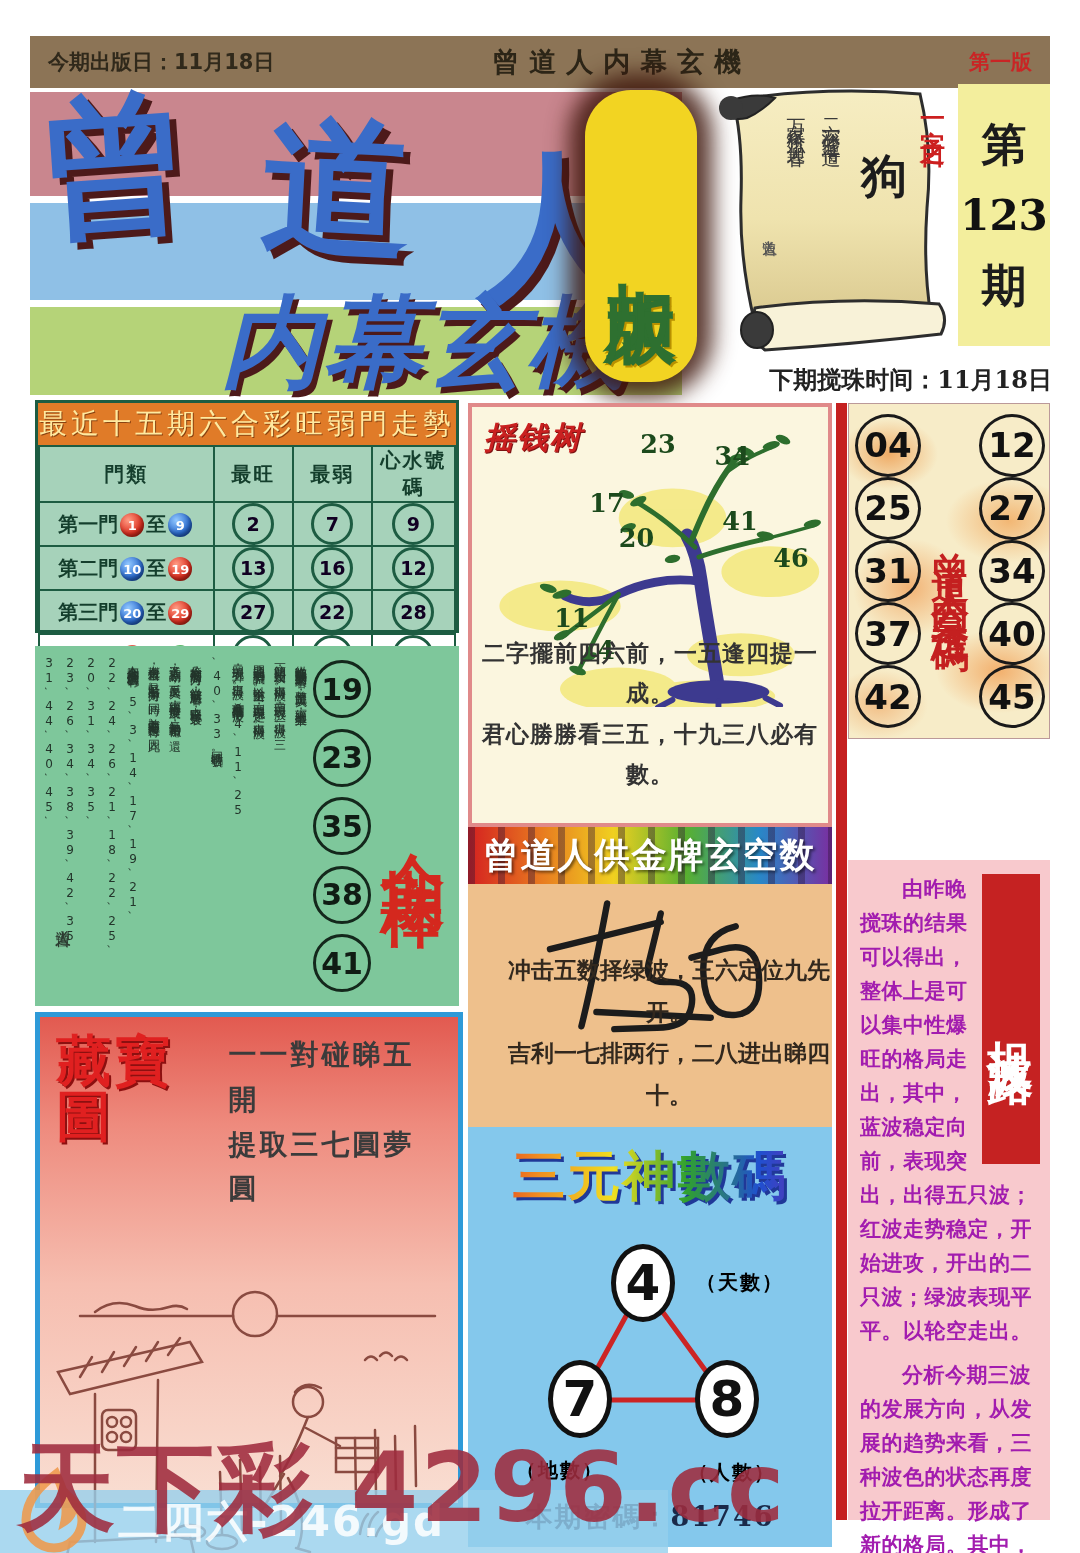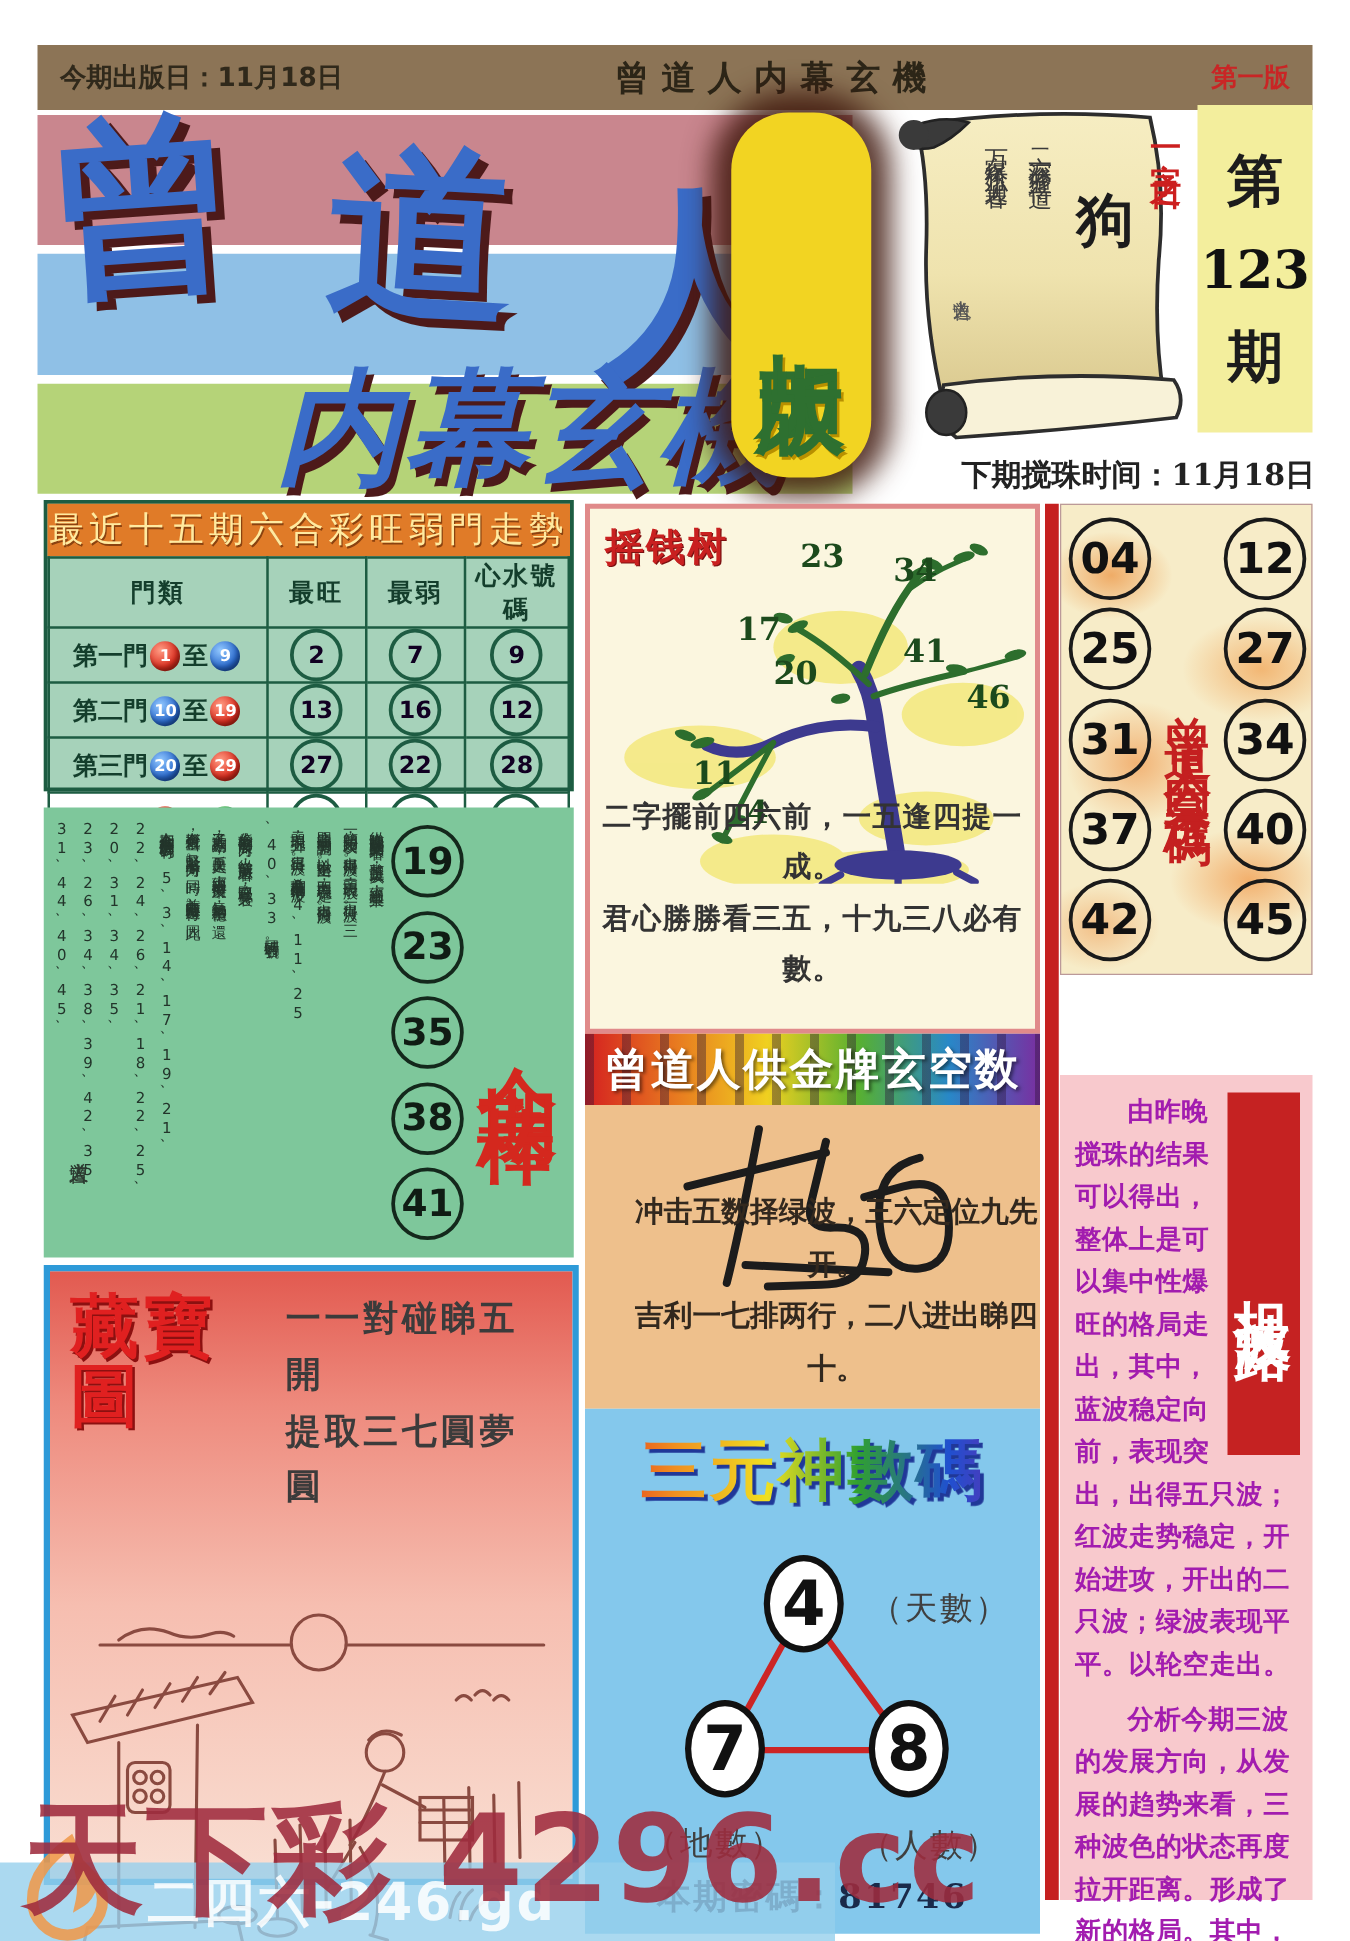--- a/index.html
+++ b/index.html
@@ -86,21 +86,21 @@
   .tz-title{font-size:55px;font-weight:900;color:#e02020;font-family:"DejaVu Serif",serif;
     text-shadow:2px 2px 0 #8c1010;letter-spacing:4px;line-height:1;}
   .tz-verse{margin-left:auto;text-align:left;font-size:28px;font-weight:800;color:#3b3b3b;
     line-height:1.6;font-family:"DejaVu Serif",serif;letter-spacing:3px;padding-right:4px;}
   .tz-sketch{display:block;margin-top:26px;}
 
   
   .treepanel{position:absolute;left:468px;top:403px;width:364px;height:424px;background:#fbf6df;
     border:4px solid #e08a8a;box-sizing:border-box;}
   .tree-title{position:absolute;left:12px;top:10px;font-size:31px;font-weight:900;color:#c92020;
-    font-family:"DejaVu Serif",serif;letter-spacing:2px;text-shadow:1px 1px 0 #7c1212;}
+    font-family:"DejaVu Serif",serif;letter-spacing:2px;text-shadow:1px 1px 0 #7c1212;font-style:italic;}
   .tree-verse{position:absolute;left:0;bottom:28px;width:100%;text-align:center;font-size:23px;font-weight:800;
     color:#333;line-height:1.75;font-family:Liberation Serif, serif;letter-spacing:1px;}
 
   .banner{position:absolute;left:468px;top:827px;width:364px;height:57px;position:absolute;overflow:hidden;
     background:linear-gradient(90deg,#d42020,#e87a20 20%,#f0d020 40%,#58b030 60%,#2888c8 80%,#7a2ea0);}
   .banner::before{content:"";position:absolute;inset:0;
     background:repeating-linear-gradient(90deg,rgba(45,20,55,.4) 0 7px,transparent 7px 30px);}
   .banner span{position:relative;display:flex;width:100%;height:100%;align-items:center;justify-content:center;
     font-size:35px;font-weight:900;color:#fff;letter-spacing:2px;text-shadow:2px 2px 3px rgba(0,0,0,.5);
     font-family:Liberation Mono, monospace;z-index:1;}
@@ -115,30 +115,30 @@
     font-family:"DejaVu Serif",serif;
     background:linear-gradient(90deg,#e02020,#f09020,#f0e020,#30a030,#2050d0,#8020a0);
     -webkit-background-clip:text;background-clip:text;color:transparent;
     filter:drop-shadow(3px 3px 0 #203898);}
   .sy-lines{position:absolute;left:0;top:0;}
   .sy-circle{position:absolute;width:64px;height:78px;background:#fff;border:5px solid #111;border-radius:50%;
     display:flex;align-items:center;justify-content:center;font-size:50px;font-weight:900;color:#111;box-sizing:border-box;}
   .sy-top{left:143px;top:117px;}
   .sy-left{left:80px;top:233px;}
   .sy-right{left:227px;top:233px;}
-  .sy-label{position:absolute;font-size:26px;font-weight:400;color:#404040;font-family:"DejaVu Serif",serif;letter-spacing:2px;}
+  .sy-label{position:absolute;font-size:20px;font-weight:700;color:#000000;font-family:"DejaVu Serif",serif;letter-spacing:2px;}
   .syl-top{left:228px;top:142px;}
   .syl-left{left:48px;top:330px;}
   .syl-right{left:220px;top:332px;}
   .sy-code{position:absolute;left:0;bottom:12px;width:100%;text-align:center;font-size:27px;font-weight:800;
     color:#1a2a4a;font-family:"DejaVu Serif",serif;letter-spacing:2px;}
 
   
   .redstrip{position:absolute;left:836px;top:403px;width:11px;height:1117px;background:#c52020;}
-  .toucode{position:absolute;left:848px;top:403px;width:202px;height:377px;box-sizing:border-box;border:1px solid #b99;
+  .toucode{position:absolute;left:848px;top:403px;width:202px;height:336px;box-sizing:border-box;border:1px solid #b99;
     background:
       radial-gradient(ellipse 70px 50px at 20% 15%,rgba(236,150,70,.75),transparent 70%),
       radial-gradient(ellipse 90px 60px at 80% 35%,rgba(240,160,80,.7),transparent 70%),
       radial-gradient(ellipse 80px 70px at 30% 55%,rgba(238,140,60,.6),transparent 70%),
       radial-gradient(ellipse 90px 60px at 75% 80%,rgba(240,150,70,.7),transparent 70%),
       radial-gradient(ellipse 70px 50px at 15% 90%,rgba(238,160,90,.6),transparent 70%),
       #f7ecc8;
     display:flex;justify-content:space-between;padding:10px 6px;}
   .tc-col{display:flex;flex-direction:column;justify-content:space-between;align-items:center;}
   .tc-col span{display:flex;width:60px;height:60px;border:3px solid #1a1a1a;border-radius:50%;

